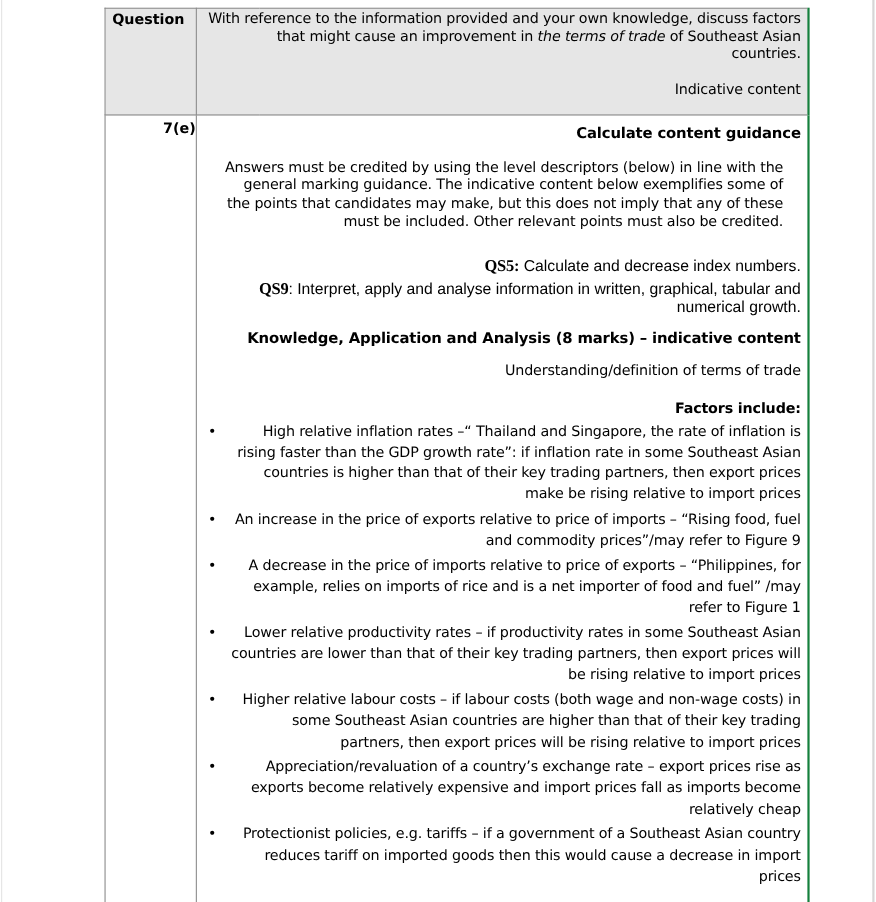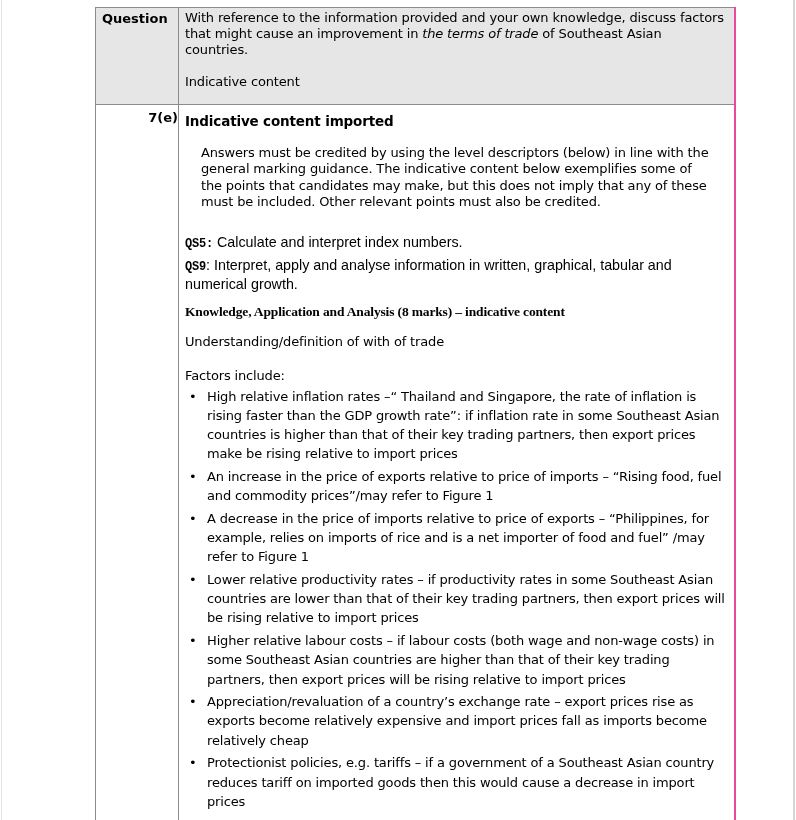--- a/index.html
+++ b/index.html
@@ -27,46 +27,46 @@
       top: 7px;
       width: 641px;
       border-collapse: collapse;
       table-layout: fixed;
     }
     table.ms td {
       border: 1px solid #8c8c8c;
       vertical-align: top;
       padding: 0;
     }
-    table.ms td.right-edge { border-right: 2px solid #ec4899; }
+    table.ms td.right-edge { border-right: 2px solid #15803d; text-align: right; }
     .gray { background: #e6e6e6; }
     .label-cell {
       width: 82px;
       font-size: 13px;
       font-weight: bold;
       padding: 3px 0 0 6px !important;
       box-sizing: border-box;
     }
     .body-cell {
       padding: 2px 6px 0 6px !important;
       font-size: 13px;
       line-height: 16px;
       letter-spacing: -0.15px;
     }
     .q-text { margin: 0; }
     .q-sub { margin: 16px 0 0 0; font-weight: normal; }
     .hdr-pad { height: 14px; }
     .guid-title { font-weight: bold; margin: 6px 0 2px 0; font-size: 13.5px; }
     .guid-text { margin: 16px; line-height: 16.3px; }
     .qs { margin: 0; font-family: "Liberation Sans", sans-serif; font-size: 14.3px; line-height: 17.5px; letter-spacing: 0; }
-    .qs b { font-family: Liberation Mono, monospace; font-size: 12px; letter-spacing: -0.2px; }
+    .qs b { font-family: Liberation Serif, serif; font-size: 15px; letter-spacing: -0.2px; }
     .qs-first { margin-top: 24px; }
-    .kaa { font-weight: bold; margin: 10px 0 0 0; font-size: 13.5px; font-family: Liberation Serif, serif; }
+    .kaa { font-weight: bold; margin: 10px 0 0 0; font-size: 13.5px; }
     .understanding { margin: 14px 0 0 0; }
-    .factors { margin: 18px 0 0 0; }
+    .factors { margin: 18px 0 0 0; font-weight: bold; }
     ul.factor-list {
       margin: 3px 0 0 0;
       padding: 0;
       list-style: none;
     }
     ul.factor-list li {
       position: relative;
       padding-left: 22px;
       line-height: 19.2px;
       margin-bottom: 3.5px;
@@ -99,33 +99,33 @@
         <span>With reference to the information provided and your own knowledge, discuss factors that might cause an improvement in </span><i>the terms of trade</i><span> of Southeast Asian countries.</span>
       </p>
       <p class="q-sub">Indicative content</p>
       <div class="hdr-pad"></div>
     </td>
   </tr>
 
   <tr>
     <td class="label-cell" style="padding-top:5px !important;text-align:right;">7(e)</td>
     <td class="body-cell right-edge" colspan="2">
-      <p class="guid-title">Indicative content imported</p>
+      <p class="guid-title">Calculate content guidance</p>
       <p class="guid-text">Answers must be credited by using the level descriptors (below) in line with the general marking guidance. The indicative content below exemplifies some of the points that candidates may make, but this does not imply that any of these must be included. Other relevant points must also be credited.</p>
 
-      <p class="qs qs-first"><b>QS5:</b><span> Calculate and interpret index numbers.</span></p>
+      <p class="qs qs-first"><b>QS5:</b><span> Calculate and decrease index numbers.</span></p>
       <p class="qs" style="margin-top:3px;"><b>QS9</b><span>: Interpret, apply and analyse information in written, graphical, tabular and numerical growth.</span></p>
 
       <p class="kaa">Knowledge, Application and Analysis (8 marks) – indicative content</p>
-      <p class="understanding">Understanding/definition of with of trade</p>
+      <p class="understanding">Understanding/definition of terms of trade</p>
       <p class="factors">Factors include:</p>
 
       <ul class="factor-list">
         <li><span class="bullet">•</span><span>High relative inflation rates –“ Thailand and Singapore, the rate of inflation is rising faster than the GDP growth rate”: if inflation rate in some Southeast Asian countries is higher than that of their key trading partners, then export prices make be rising relative to import prices</span></li>
-        <li><span class="bullet">•</span><span>An increase in the price of exports relative to price of imports – “Rising food, fuel and commodity prices”/may refer to Figure 1</span></li>
+        <li><span class="bullet">•</span><span>An increase in the price of exports relative to price of imports – “Rising food, fuel and commodity prices”/may refer to Figure 9</span></li>
         <li><span class="bullet">•</span><span>A decrease in the price of imports relative to price of exports – “Philippines, for example, relies on imports of rice and is a net importer of food and fuel” /may refer to Figure 1</span></li>
         <li><span class="bullet">•</span><span>Lower relative productivity rates – if productivity rates in some Southeast Asian countries are lower than that of their key trading partners, then export prices will be rising relative to import prices</span></li>
         <li><span class="bullet">•</span><span>Higher relative labour costs – if labour costs (both wage and non-wage costs) in some Southeast Asian countries are higher than that of their key trading partners, then export prices will be rising relative to import prices</span></li>
         <li><span class="bullet">•</span><span>Appreciation/revaluation of a country’s exchange rate – export prices rise as exports become relatively expensive and import prices fall as imports become relatively cheap</span></li>
         <li><span class="bullet">•</span><span>Protectionist policies, e.g. tariffs – if a government of a Southeast Asian country reduces tariff on imported goods then this would cause a decrease in import prices</span></li>
       </ul>
       <div class="bottom-pad"></div>
     </td>
   </tr>
 

